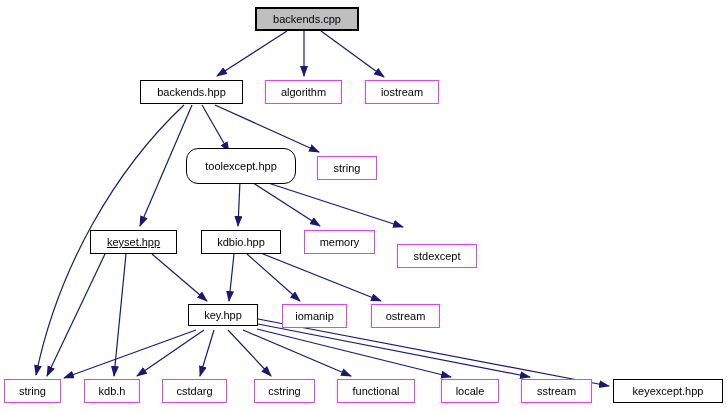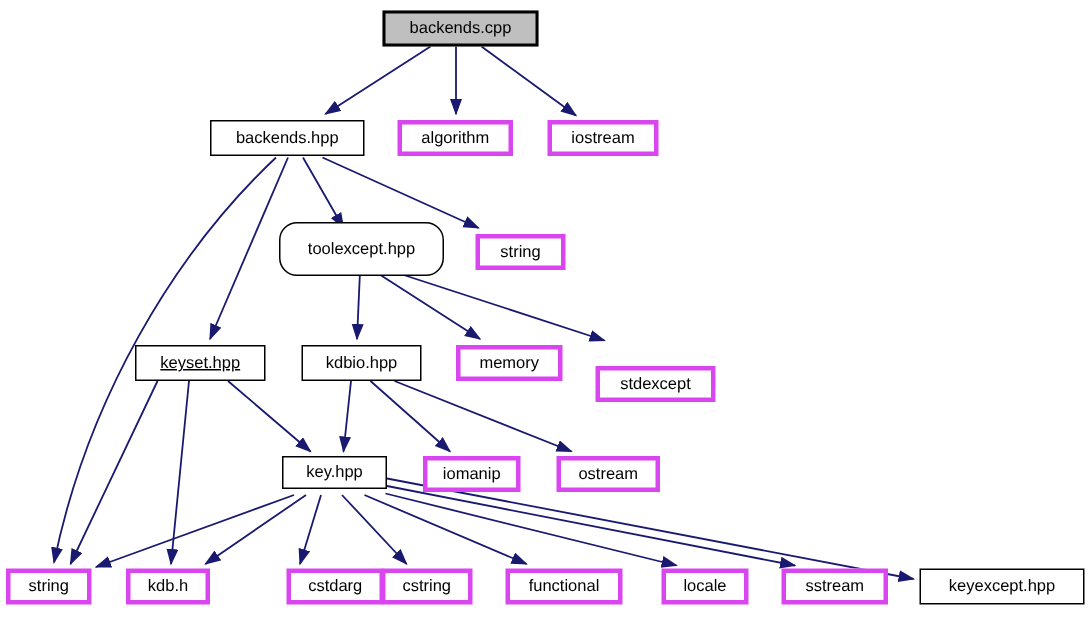--- a/index.html
+++ b/index.html
@@ -15,21 +15,21 @@
   .node{
     position:absolute;
     display:flex;align-items:center;justify-content:center;
     font-size:11px;color:#000000;
     background:#ffffff;
     box-sizing:border-box;
     white-space:nowrap;
   }
   .node.current{background:#bfbfbf;border:2px solid #000000;}
   .node.linked{border:1px solid #000000;}
-  .node.system{border:3px solid #d946ef;}
+  .node.system{border:1px solid #d946ef;}
 </style>
 </head>
 <body>
 
 <div id="canvas">
 
   <svg id="edge-layer" viewBox="0 0 727 411" xmlns="http://www.w3.org/2000/svg">
     <defs>
       <marker id="arrow" markerUnits="userSpaceOnUse" markerWidth="12" markerHeight="9" refX="10" refY="4" orient="auto">
         <path d="M0,0 L11,4 L0,8 z" fill="#191970"></path>
@@ -74,20 +74,20 @@
   <div class="node linked" style="left:201px;top:230px;width:80px;height:24px;">kdbio.hpp</div>
   <div class="node system" style="left:304px;top:230px;width:71px;height:24px;">memory</div>
   <div class="node system" style="left:397px;top:230px;width:80px;height:24px;margin-top:14px;">stdexcept</div>
 
   <div class="node linked" style="left:188px;top:304px;width:70px;height:22px;">key.hpp</div>
   <div class="node system" style="left:282px;top:304px;width:65px;height:24px;">iomanip</div>
   <div class="node system" style="left:371px;top:304px;width:69px;height:24px;">ostream</div>
 
   <div class="node system" style="left:4px;top:379px;width:57px;height:24px;">string</div>
   <div class="node system" style="left:84px;top:379px;width:56px;height:24px;">kdb.h</div>
-  <div class="node system" style="left:162px;top:379px;width:65px;height:24px;margin-left:29px;">cstdarg</div>
+  <div class="node system" style="left:162px;top:379px;width:65px;height:24px;">cstdarg</div>
   <div class="node system" style="left:254px;top:379px;width:61px;height:24px;">cstring</div>
   <div class="node system" style="left:337px;top:379px;width:78px;height:24px;">functional</div>
   <div class="node system" style="left:441px;top:379px;width:58px;height:24px;">locale</div>
   <div class="node system" style="left:521px;top:379px;width:71px;height:24px;">sstream</div>
   <div class="node linked" style="left:613px;top:379px;width:110px;height:24px;">keyexcept.hpp</div>
 
 </div>
 
 </body></html>

